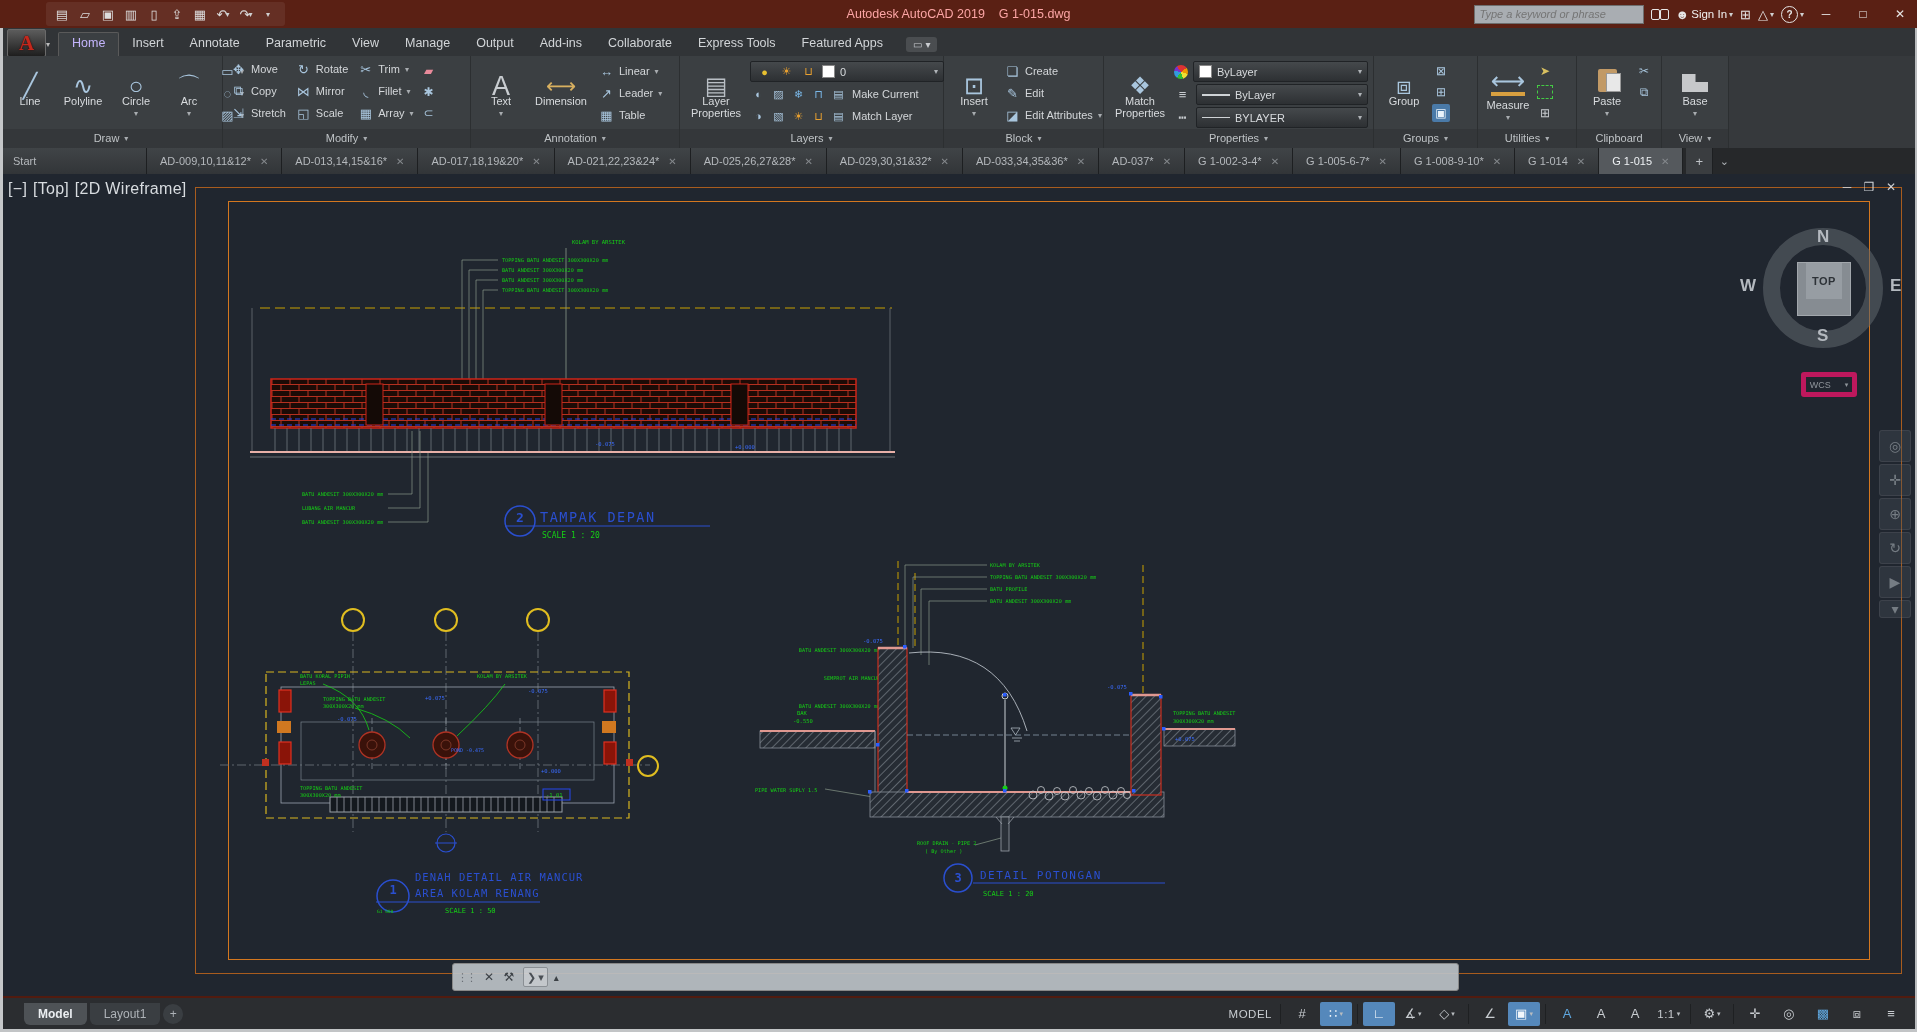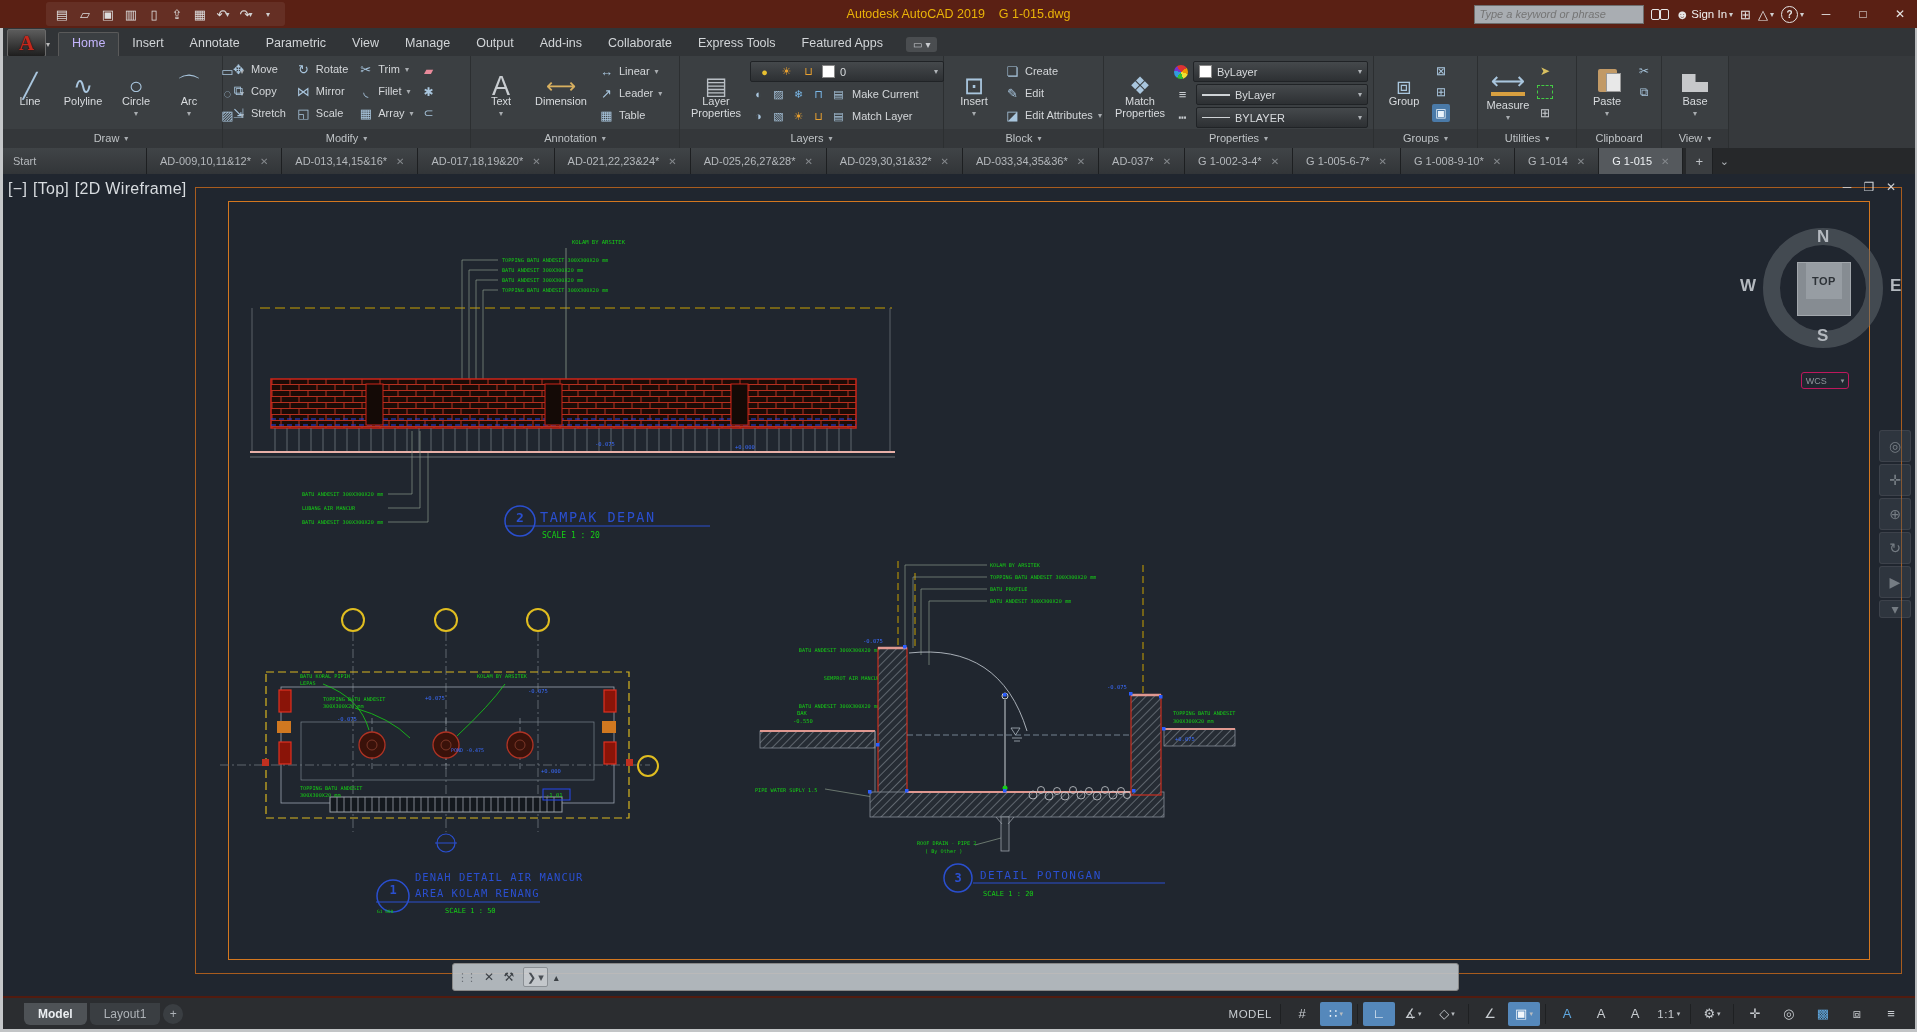--- a/index.html
+++ b/index.html
@@ -3,21 +3,21 @@
 <meta charset="utf-8">
 <style>
   html,body{margin:0;padding:0}
   body{width:1917px;height:1032px;position:relative;overflow:hidden;background:#20262f;
        font-family:"Liberation Sans",sans-serif;-webkit-font-smoothing:antialiased}
   
   .titlebar{position:absolute;left:0;top:0;right:0;height:28px;background:#5a2014;display:flex;align-items:center}
   .qat{display:flex;align-items:center;gap:1px;margin-left:46px;background:rgba(255,255,255,.07);border-radius:3px;padding:1px 5px;height:22px}
   .tbtn{width:22px;height:20px;display:flex;align-items:center;justify-content:center;color:#dcdcdc;font-size:13px}
   .tbtn .cv{font-size:8px;color:#cfcfcf;margin-left:-2px}
-  .tb-title{position:absolute;left:0;right:0;text-align:center;color:#eab308;font-size:12.5px;pointer-events:none}
+  .tb-title{position:absolute;left:0;right:0;text-align:center;color:#fca5a5;font-size:12.5px;pointer-events:none}
   .tb-right{margin-left:auto;display:flex;align-items:center;gap:7px;padding-right:2px;z-index:2}
   .searchbox{width:158px;height:17px;background:#a9adb2;border:1px solid #6e6e6e;font-size:11px;font-style:italic;color:#3c3c3c;padding:0 5px;outline:none;font-family:"Liberation Sans",sans-serif}
   .tb-ic{color:#e6e6e6;font-size:13px;display:flex;align-items:center;gap:2px}
   .tb-ic .cv{font-size:8px;color:#d0d0d0}
   .signin{color:#f0f0f0;font-size:11.5px}
   .helpc{width:15px;height:15px;border:1.5px solid #e6e6e6;border-radius:50%;color:#e6e6e6;font-size:10px;font-weight:bold;display:flex;align-items:center;justify-content:center}
   .winb{width:30px;height:24px;display:flex;align-items:center;justify-content:center;color:#e8e8e8;font-size:12px}
   .binoc{display:flex}
   .binoc i{width:7px;height:9px;border:1.5px solid #e8e8e8;border-radius:2px;display:block}
   
@@ -72,21 +72,21 @@
   .vplabel span{margin-right:1px}
   .sheet1{position:absolute;left:195px;top:13px;width:1705px;height:785px;border:1px solid #a85c1e}
   .sheet2{position:absolute;left:228px;top:27px;width:1640px;height:757px;border:1px solid #d4771f}
   .docwin{position:absolute;right:18px;top:6px;display:flex;gap:6px;color:#cfd3d7;font-size:12px}
   .docwin span{width:16px;text-align:center}
   
   .vc-ring{position:absolute;left:1763px;top:54px;width:120px;height:120px;border:17px solid rgba(92,98,105,.6);border-radius:50%;box-sizing:border-box}
   .vc-l{position:absolute;color:#b4b9bf;font-weight:bold;font-size:17px}
   .vc-top{position:absolute;left:1797px;top:88px;width:52px;height:52px;background:#868c92;border:1px solid #a2a7ac;display:flex;align-items:flex-start;justify-content:center}
   .vc-top .inner{width:36px;height:36px;background:#979da3;display:flex;align-items:center;justify-content:center;font-size:11px;font-weight:bold;color:#2d3237;letter-spacing:.5px}
-  .wcs{position:absolute;left:1801px;top:198px;width:46px;height:15px;border:1px solid #be185d;border-radius:3px;color:#8f959b;font-size:9px;display:flex;align-items:center;justify-content:center;gap:14px}
+  .wcs{position:absolute;left:1801px;top:198px;width:46px;height:15px;border:5px solid #be185d;border-radius:3px;color:#8f959b;font-size:9px;display:flex;align-items:center;justify-content:center;gap:14px}
   .wcs .cv{font-size:7px}
   
   .navbar{position:absolute;left:1879px;top:256px;display:flex;flex-direction:column;gap:2px}
   .navbar .nb{width:30px;height:30px;background:rgba(72,78,86,.38);border:1px solid rgba(255,255,255,.07);border-radius:3px;display:flex;align-items:center;justify-content:center;color:rgba(205,210,216,.45);font-size:14px}
   
   .cmdbar{position:absolute;left:452px;top:789px;width:1005px;height:26px;background:rgba(188,193,199,.92);border:1px solid #888;border-radius:3px;display:flex;align-items:center;z-index:5}
   .cmdgrip{color:#6a6f75;font-size:11px;letter-spacing:-2px;padding:0 4px}
   .cmdic{color:#3c4146;font-size:12px;width:20px;text-align:center}
   .cmdprompt{display:flex;align-items:center;color:#4a4f55;font-size:11px;border:1px solid #8a8f94;background:rgba(255,255,255,.25);border-radius:2px;margin:0 6px 0 4px;padding:0 3px;height:18px;gap:2px}
   .cmdinput{flex:1;font-style:italic;font-size:13px;color:#4a4f55}

